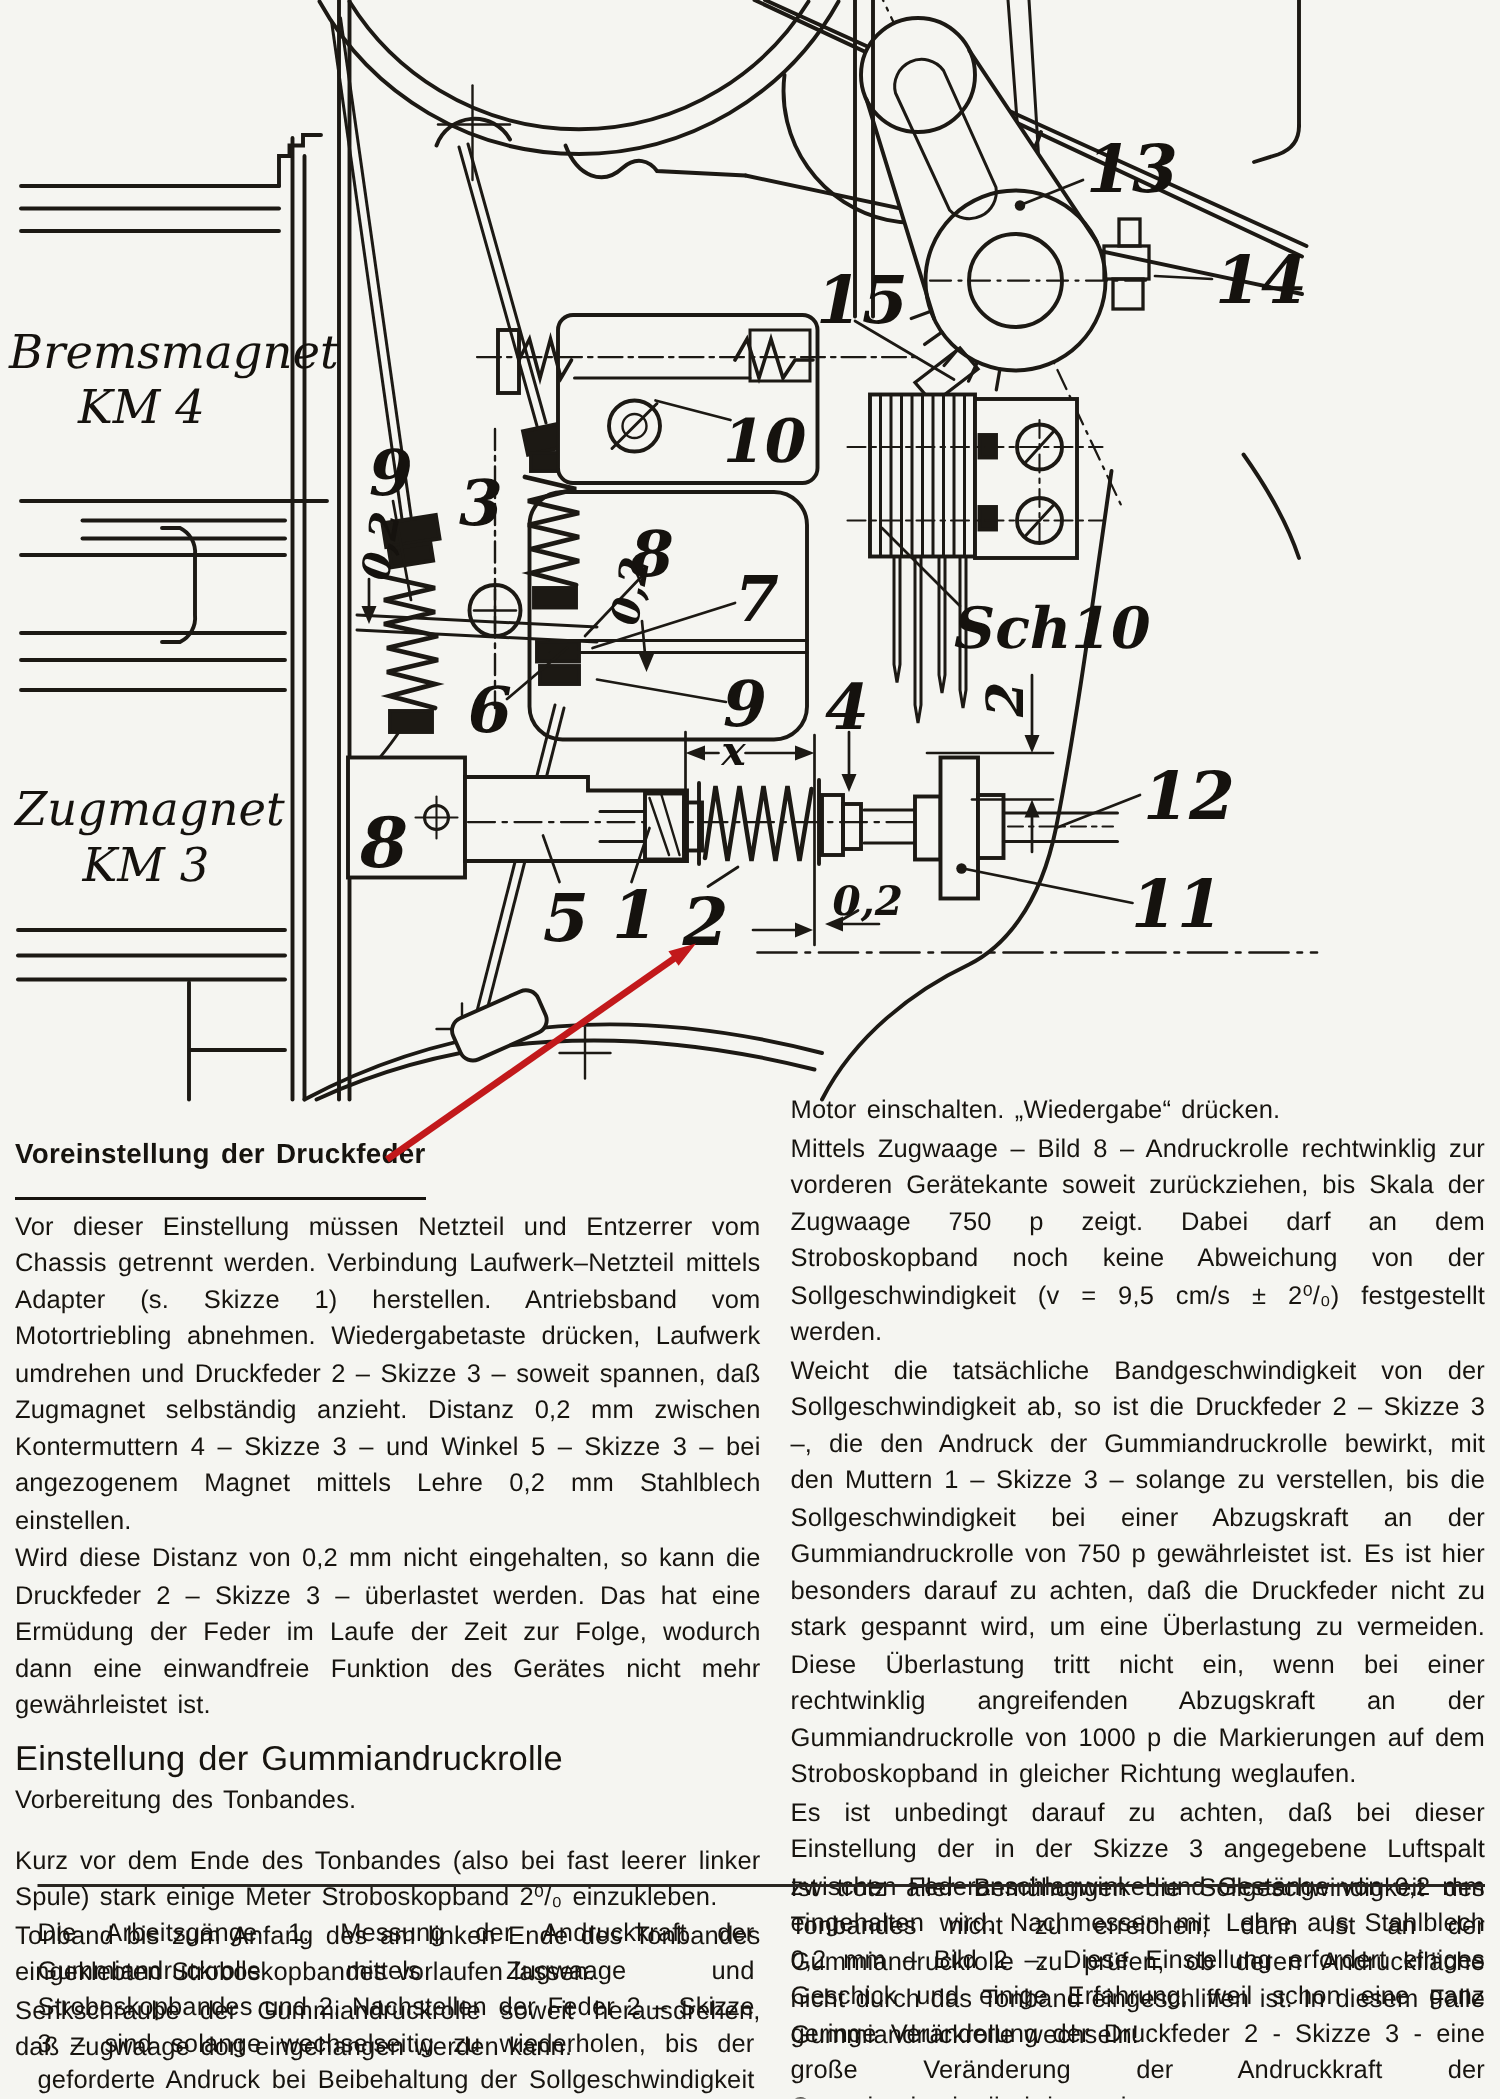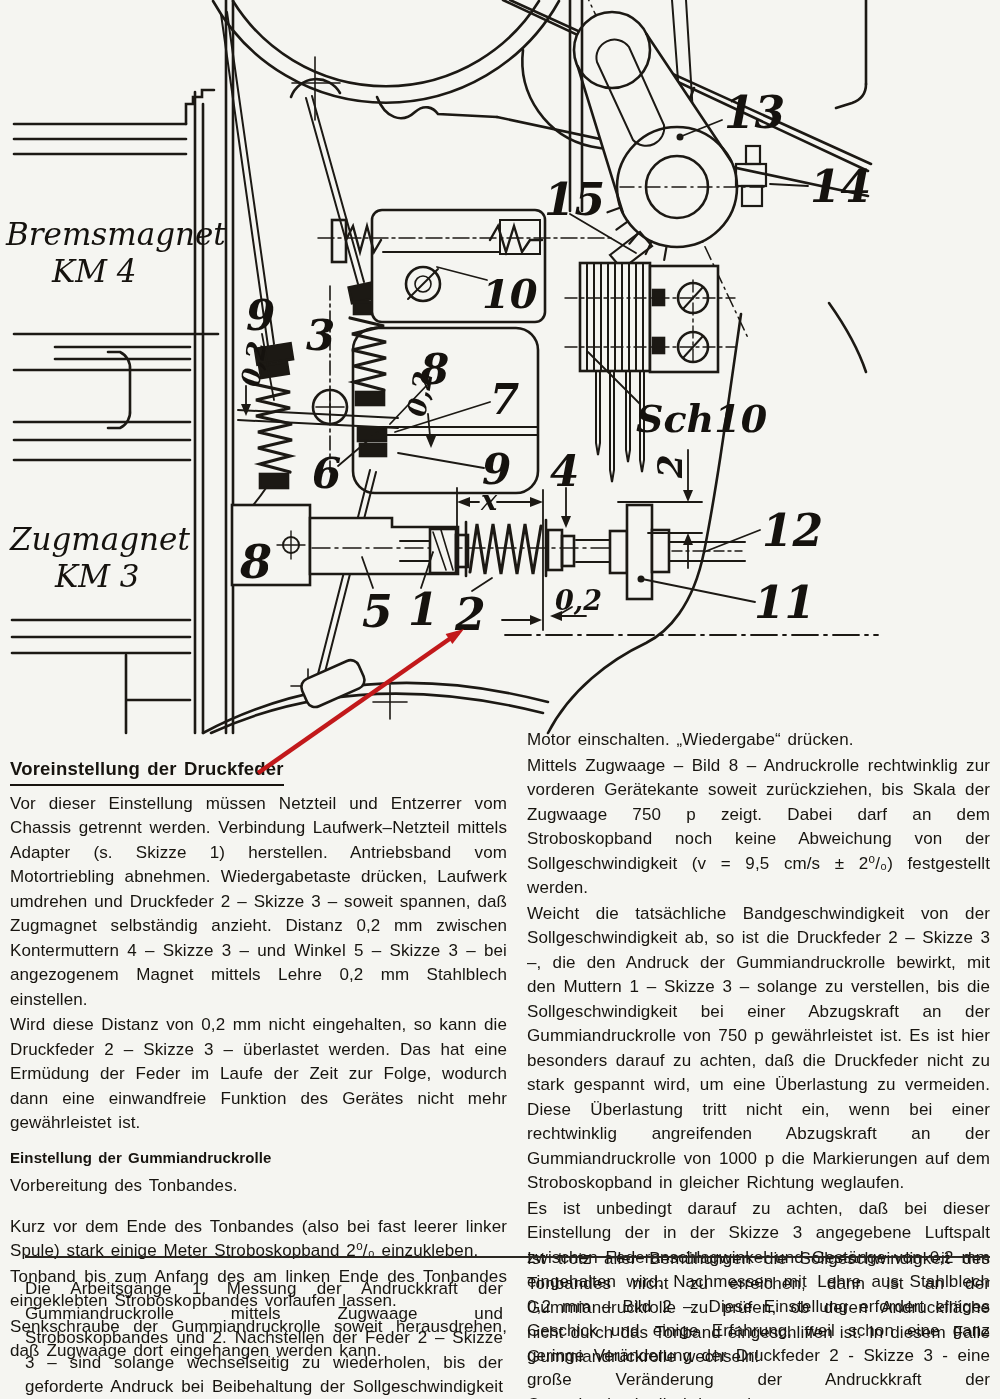--- a/index.html
+++ b/index.html
@@ -8,22 +8,22 @@
     background:#f5f5f1;
     font-family:"Liberation Sans","DejaVu Sans",sans-serif;
     color:#17140f;
     overflow:hidden;
   }
   #diagram-svg{position:absolute;left:0;top:0;z-index:3;pointer-events:none;}
   .textlayer{position:absolute;z-index:2;}
   .col{position:absolute;text-align:justify;font-size:17px;line-height:24.5px;letter-spacing:0.1px;word-spacing:2px;}
   .col p{margin:0 0 1px 0;}
   h2.head{font-size:18.5px;font-weight:bold;margin:0 0 6px 0;display:inline-block;
-      border-bottom:2.5px solid #17140f;padding-bottom:2px;letter-spacing:0.2px;}
-  h3.subhead{font-size:15px;font-weight:bold;margin:10px 0 4px 0;}
+      border-bottom:2.5px solid #17140f;padding-bottom:16px;letter-spacing:0.2px;}
+  h3.subhead{font-size:23px;font-weight:normal;margin:10px 0 4px 0;}
   .rule{position:absolute;left:25px;width:965px;height:0;border-top:2px solid #2a2722;z-index:2;}
   svg text.partnum{font-family:"DejaVu Serif","Liberation Serif",serif;font-style:italic;font-weight:bold;fill:#15120e;}
   svg text.caption{font-family:"DejaVu Serif","Liberation Serif",serif;font-style:italic;fill:#15120e;}
 </style>
 </head>
 <body>
 
 <svg id="diagram-svg" width="1000" height="800" viewBox="0 0 1000 800">
   <g stroke="#1c1914" fill="none" stroke-width="2.6" stroke-linecap="round">
 

